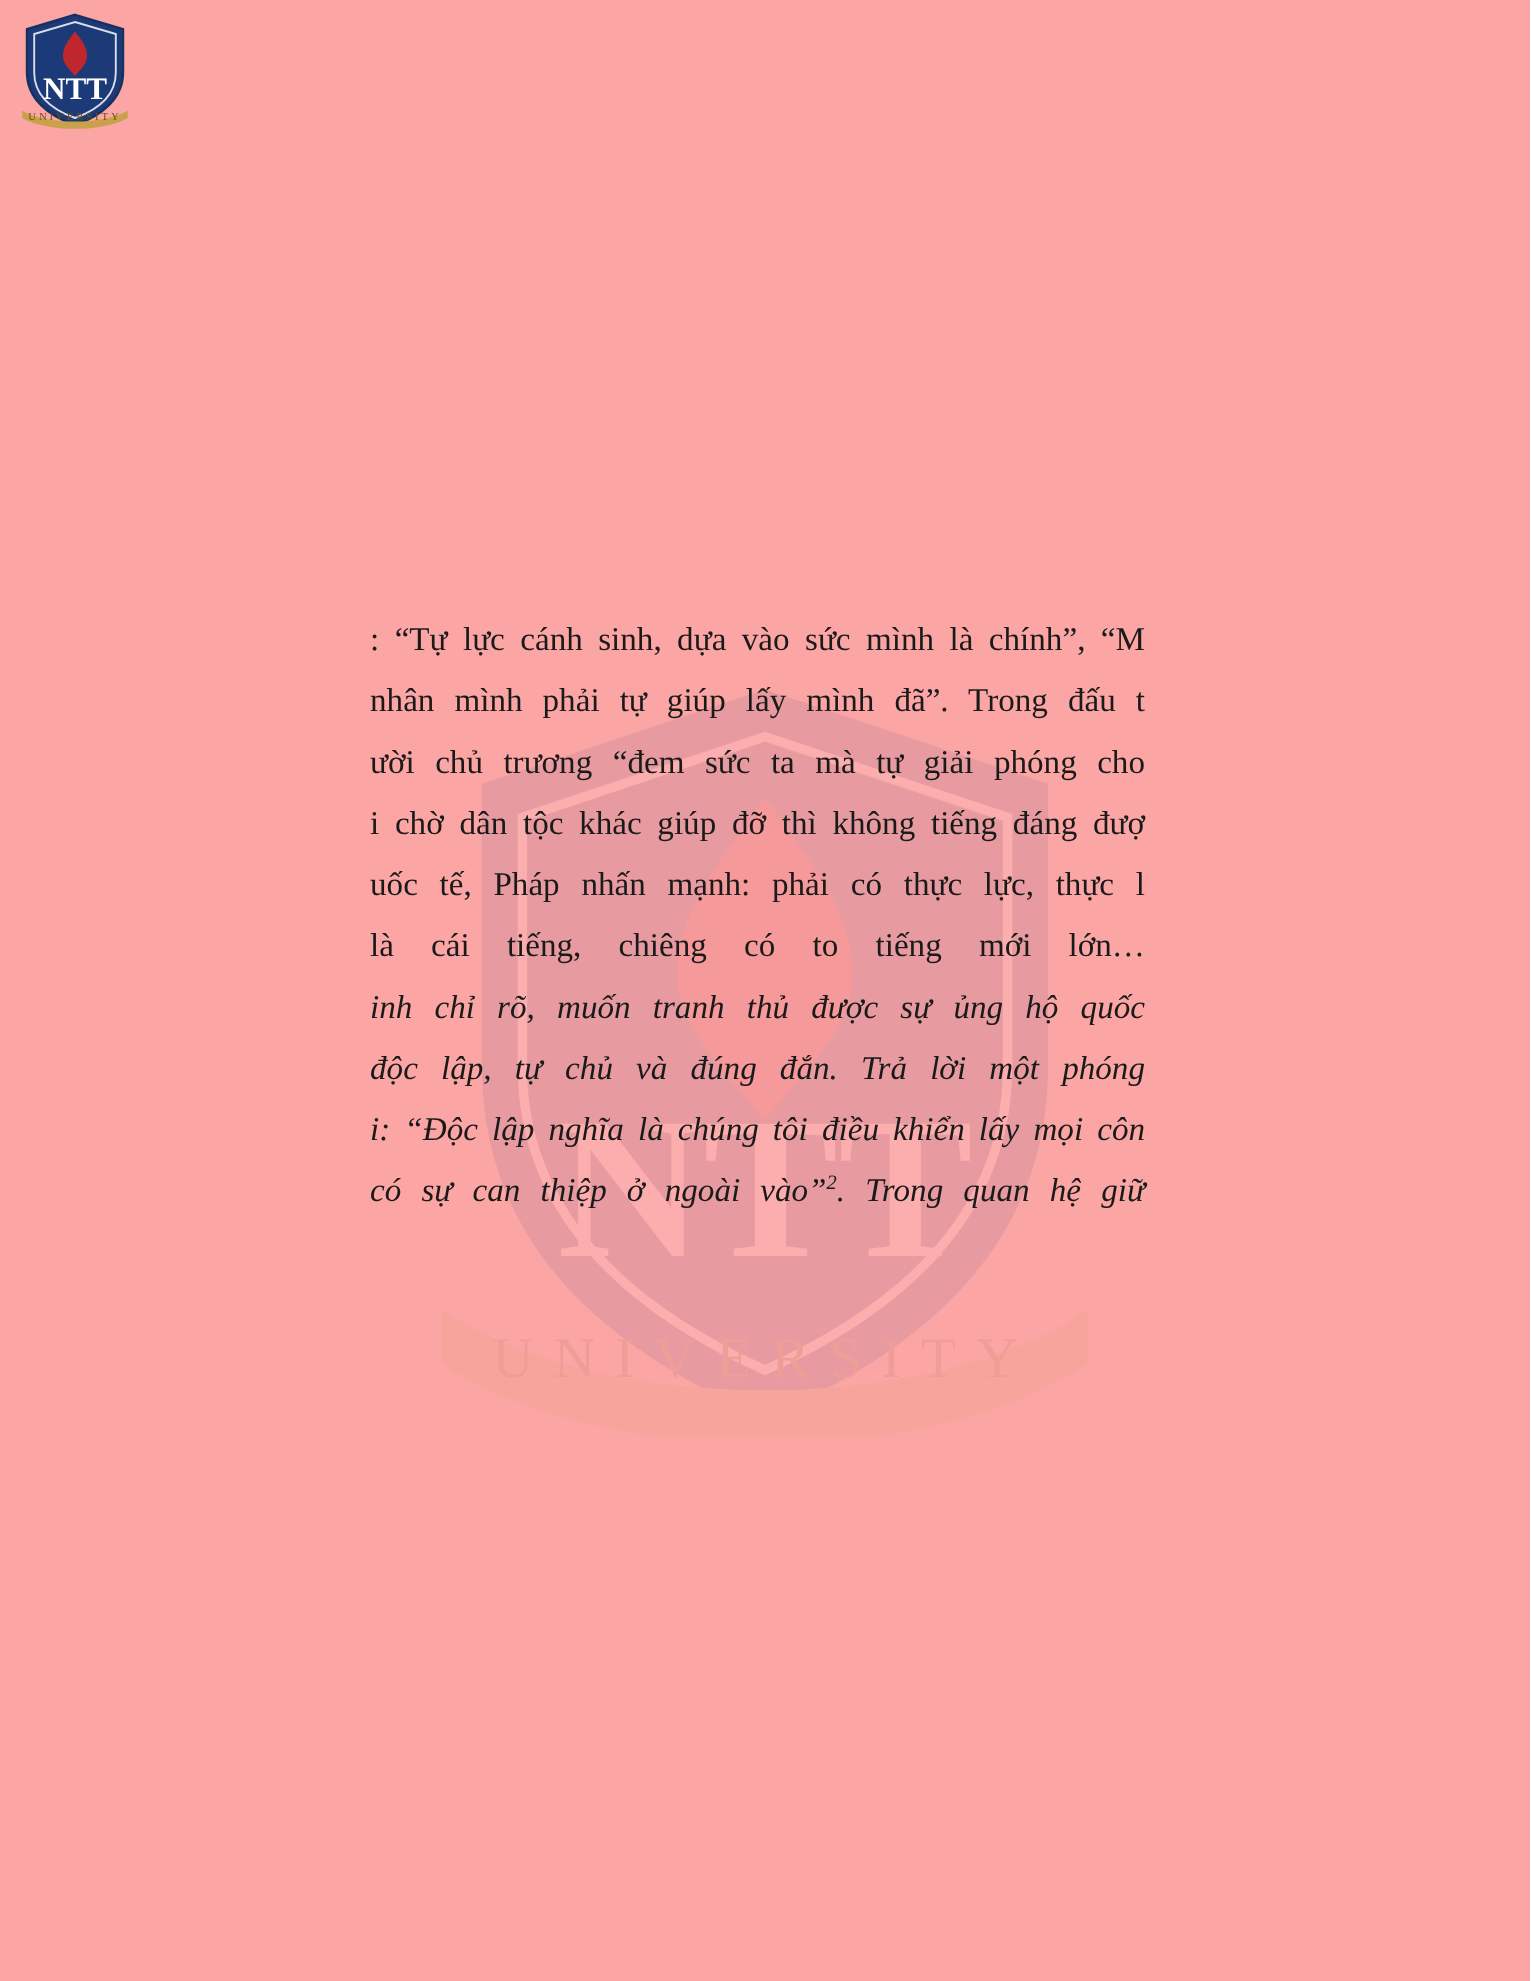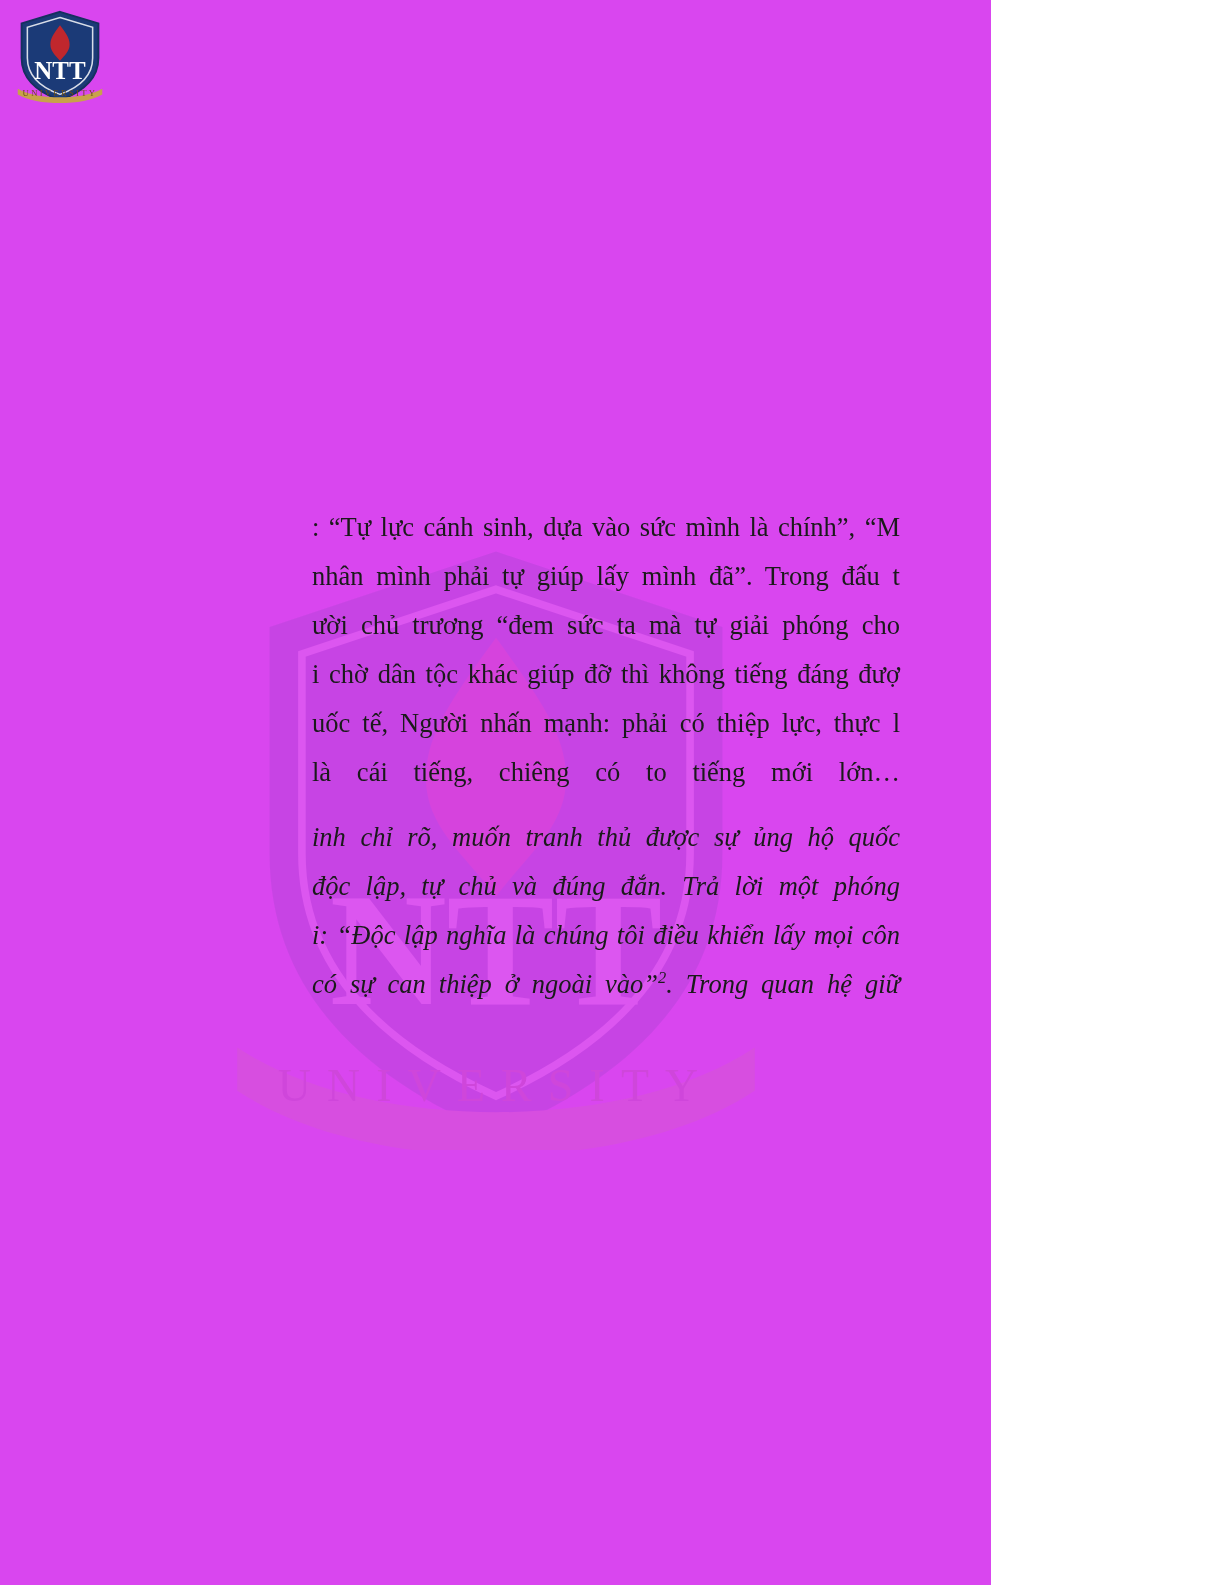--- a/index.html
+++ b/index.html
@@ -2,23 +2,23 @@
 <html><head>
 <meta charset="utf-8">
 <style>
   html, body {
     margin: 0;
     padding: 0;
     background: #ffffff;
   }
   .page {
     position: relative;
-    width: 991px;
+    width: 1224px;
     height: 1585px;
-    background: #d946ef;
+    background: #fca5a5;
     overflow: hidden;
     font-family: "Liberation Serif", serif;
   }
 
   
   .logo-mark {
     position: absolute;
     left: 12px;
     top: 8px;
     width: 96px;
@@ -41,21 +41,21 @@
 
   
   .text-block {
     position: absolute;
     left: 296px;
     top: 487px;
     width: 620px;
     z-index: 2;
   }
   .para {
-    margin: 16px;
+    margin: 0;
     font-size: 26.5px;
     line-height: 49px;
     color: #1a1a1a;
     text-align: justify;
     text-align-last: justify;
     font-family: "Liberation Serif", serif;
   }
   .para + .para { margin-top: 0; font-style: italic; }
   .line {
     display: block;
@@ -94,21 +94,21 @@
     </svg>
   </div>
 
   <div class="text-block">
 
     <p class="para">
       <span class="line">: “Tự lực cánh sinh, dựa vào sức mình là chính”, “M</span>
       <span class="line">nhân mình phải tự giúp lấy mình đã”. Trong đấu t</span>
       <span class="line">ười chủ trương “đem sức ta mà tự giải phóng cho</span>
       <span class="line">i chờ dân tộc khác giúp đỡ thì không tiếng đáng đượ</span>
-      <span class="line">uốc tế, Người nhấn mạnh: phải có thiệp lực, thực l</span>
+      <span class="line">uốc tế, Pháp nhấn mạnh: phải có thực lực, thực l</span>
       <span class="line">là cái tiếng, chiêng có to tiếng mới lớn…</span>
     </p>
 
     <p class="para">
       <span class="line">inh chỉ rõ, muốn tranh thủ được sự ủng hộ quốc</span>
       <span class="line">độc lập, tự chủ và đúng đắn. Trả lời một phóng</span>
       <span class="line">i: “Độc lập nghĩa là chúng tôi điều khiển lấy mọi côn</span>
       <span class="line"><span>có sự can thiệp ở ngoài vào”</span><sup>2</sup><span>. Trong quan hệ giữ</span></span>
     </p>
 

